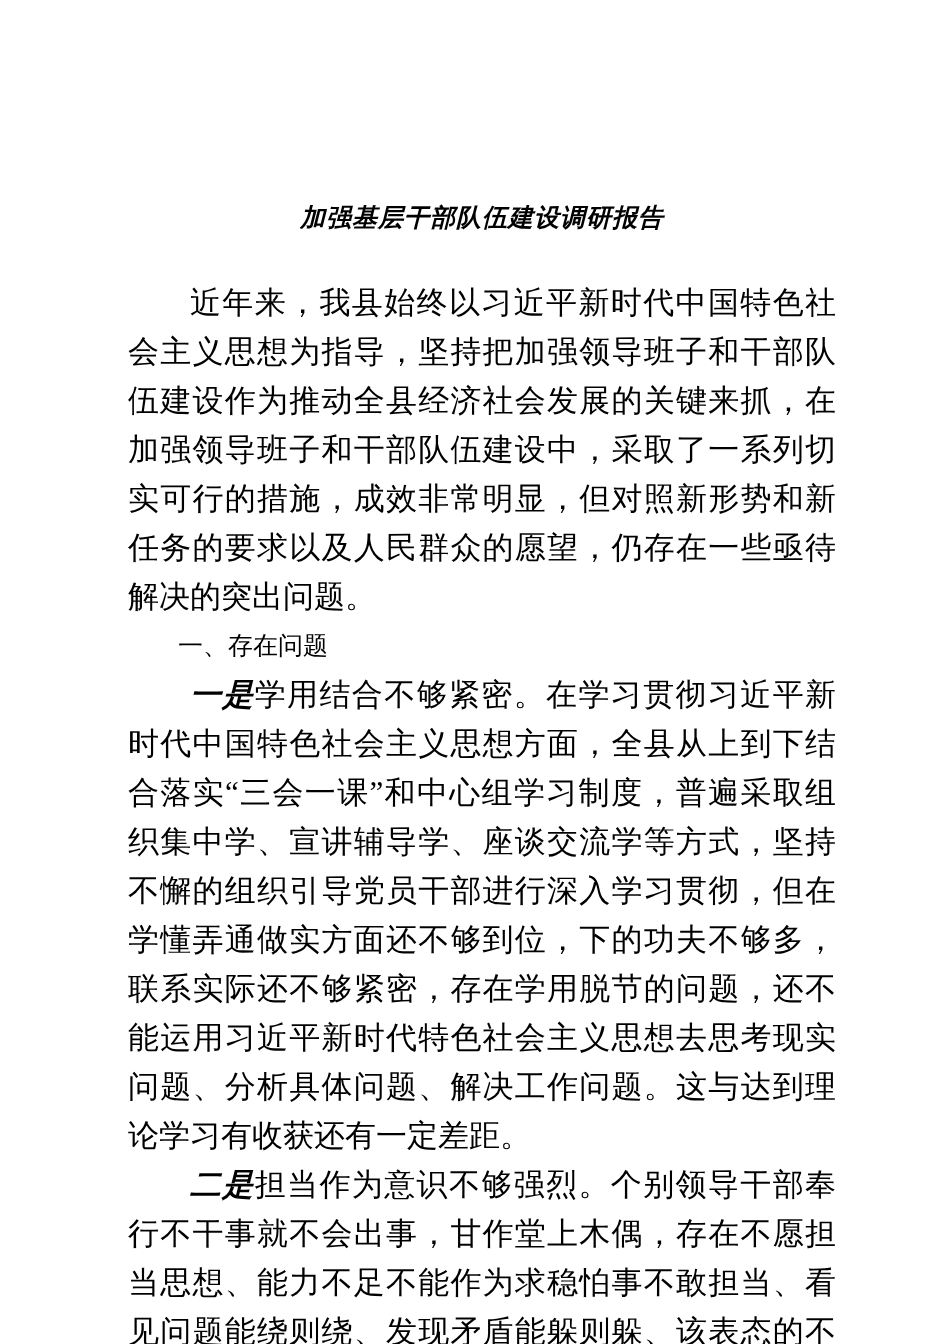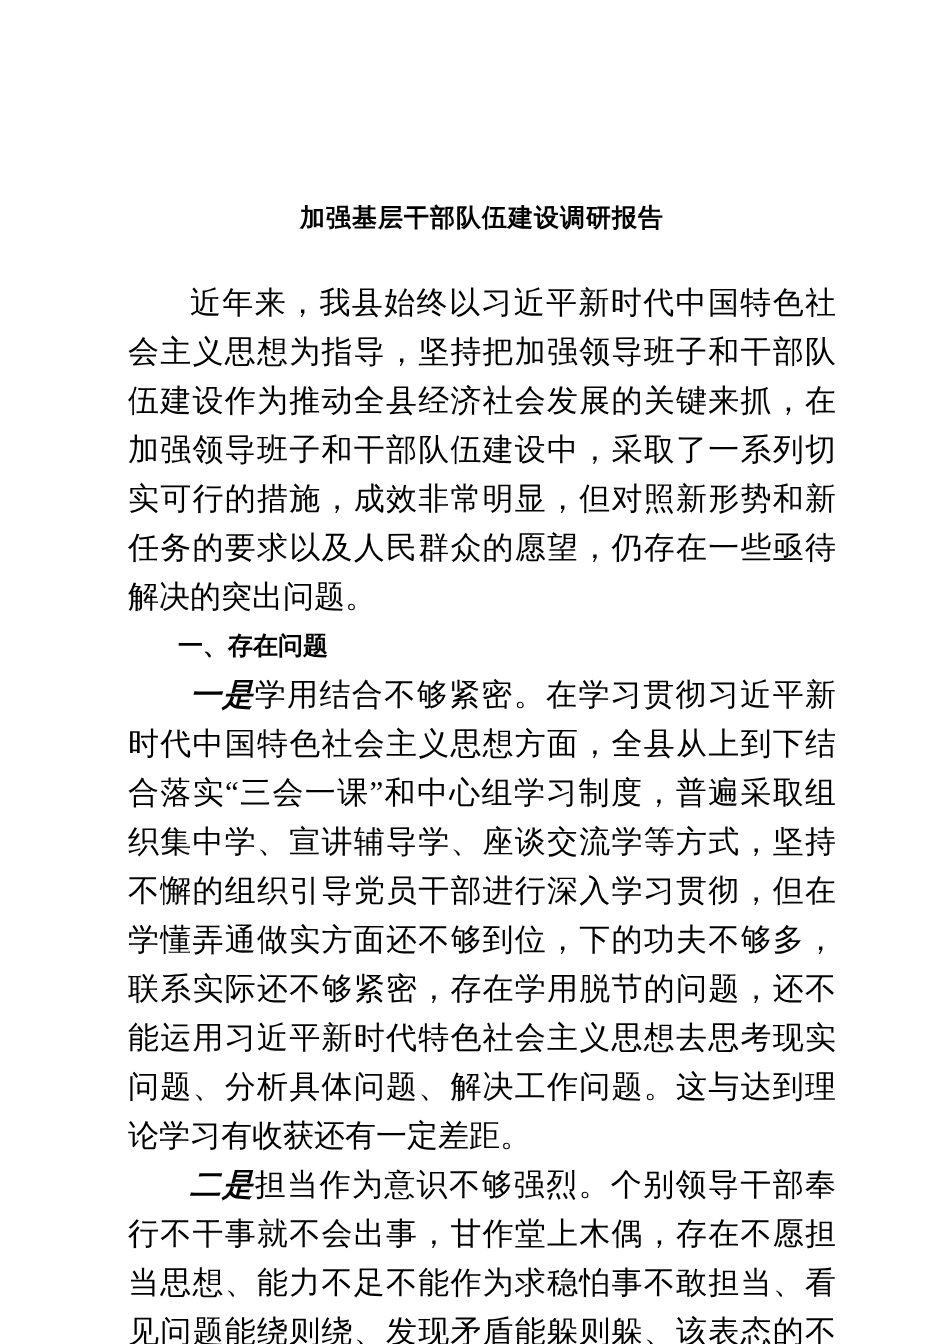--- a/index.html
+++ b/index.html
@@ -19,35 +19,36 @@
     color: #000000;
     overflow: hidden;
   }
   .doc-title {
     margin: 0 0 42px 0;
     font-size: 25px;
     font-weight: bold;
     text-align: center;
     line-height: 36px;
     letter-spacing: 1px;
+    font-style: italic;
   }
   .para {
     margin: 0;
     font-size: 31px;
     line-height: 49px;
     text-align: justify;
     text-justify: inter-ideograph;
     text-indent: 2em;
     word-break: break-all;
   }
   .section-heading {
     margin: 0;
     font-size: 25px;
     line-height: 49px;
-    font-weight: bold;
+    font-weight: normal;
     text-indent: 2em;
   }
   .lead {
     font-weight: bold;
     font-style: italic;
   }
 </style>
 </head>
 <body>
 

